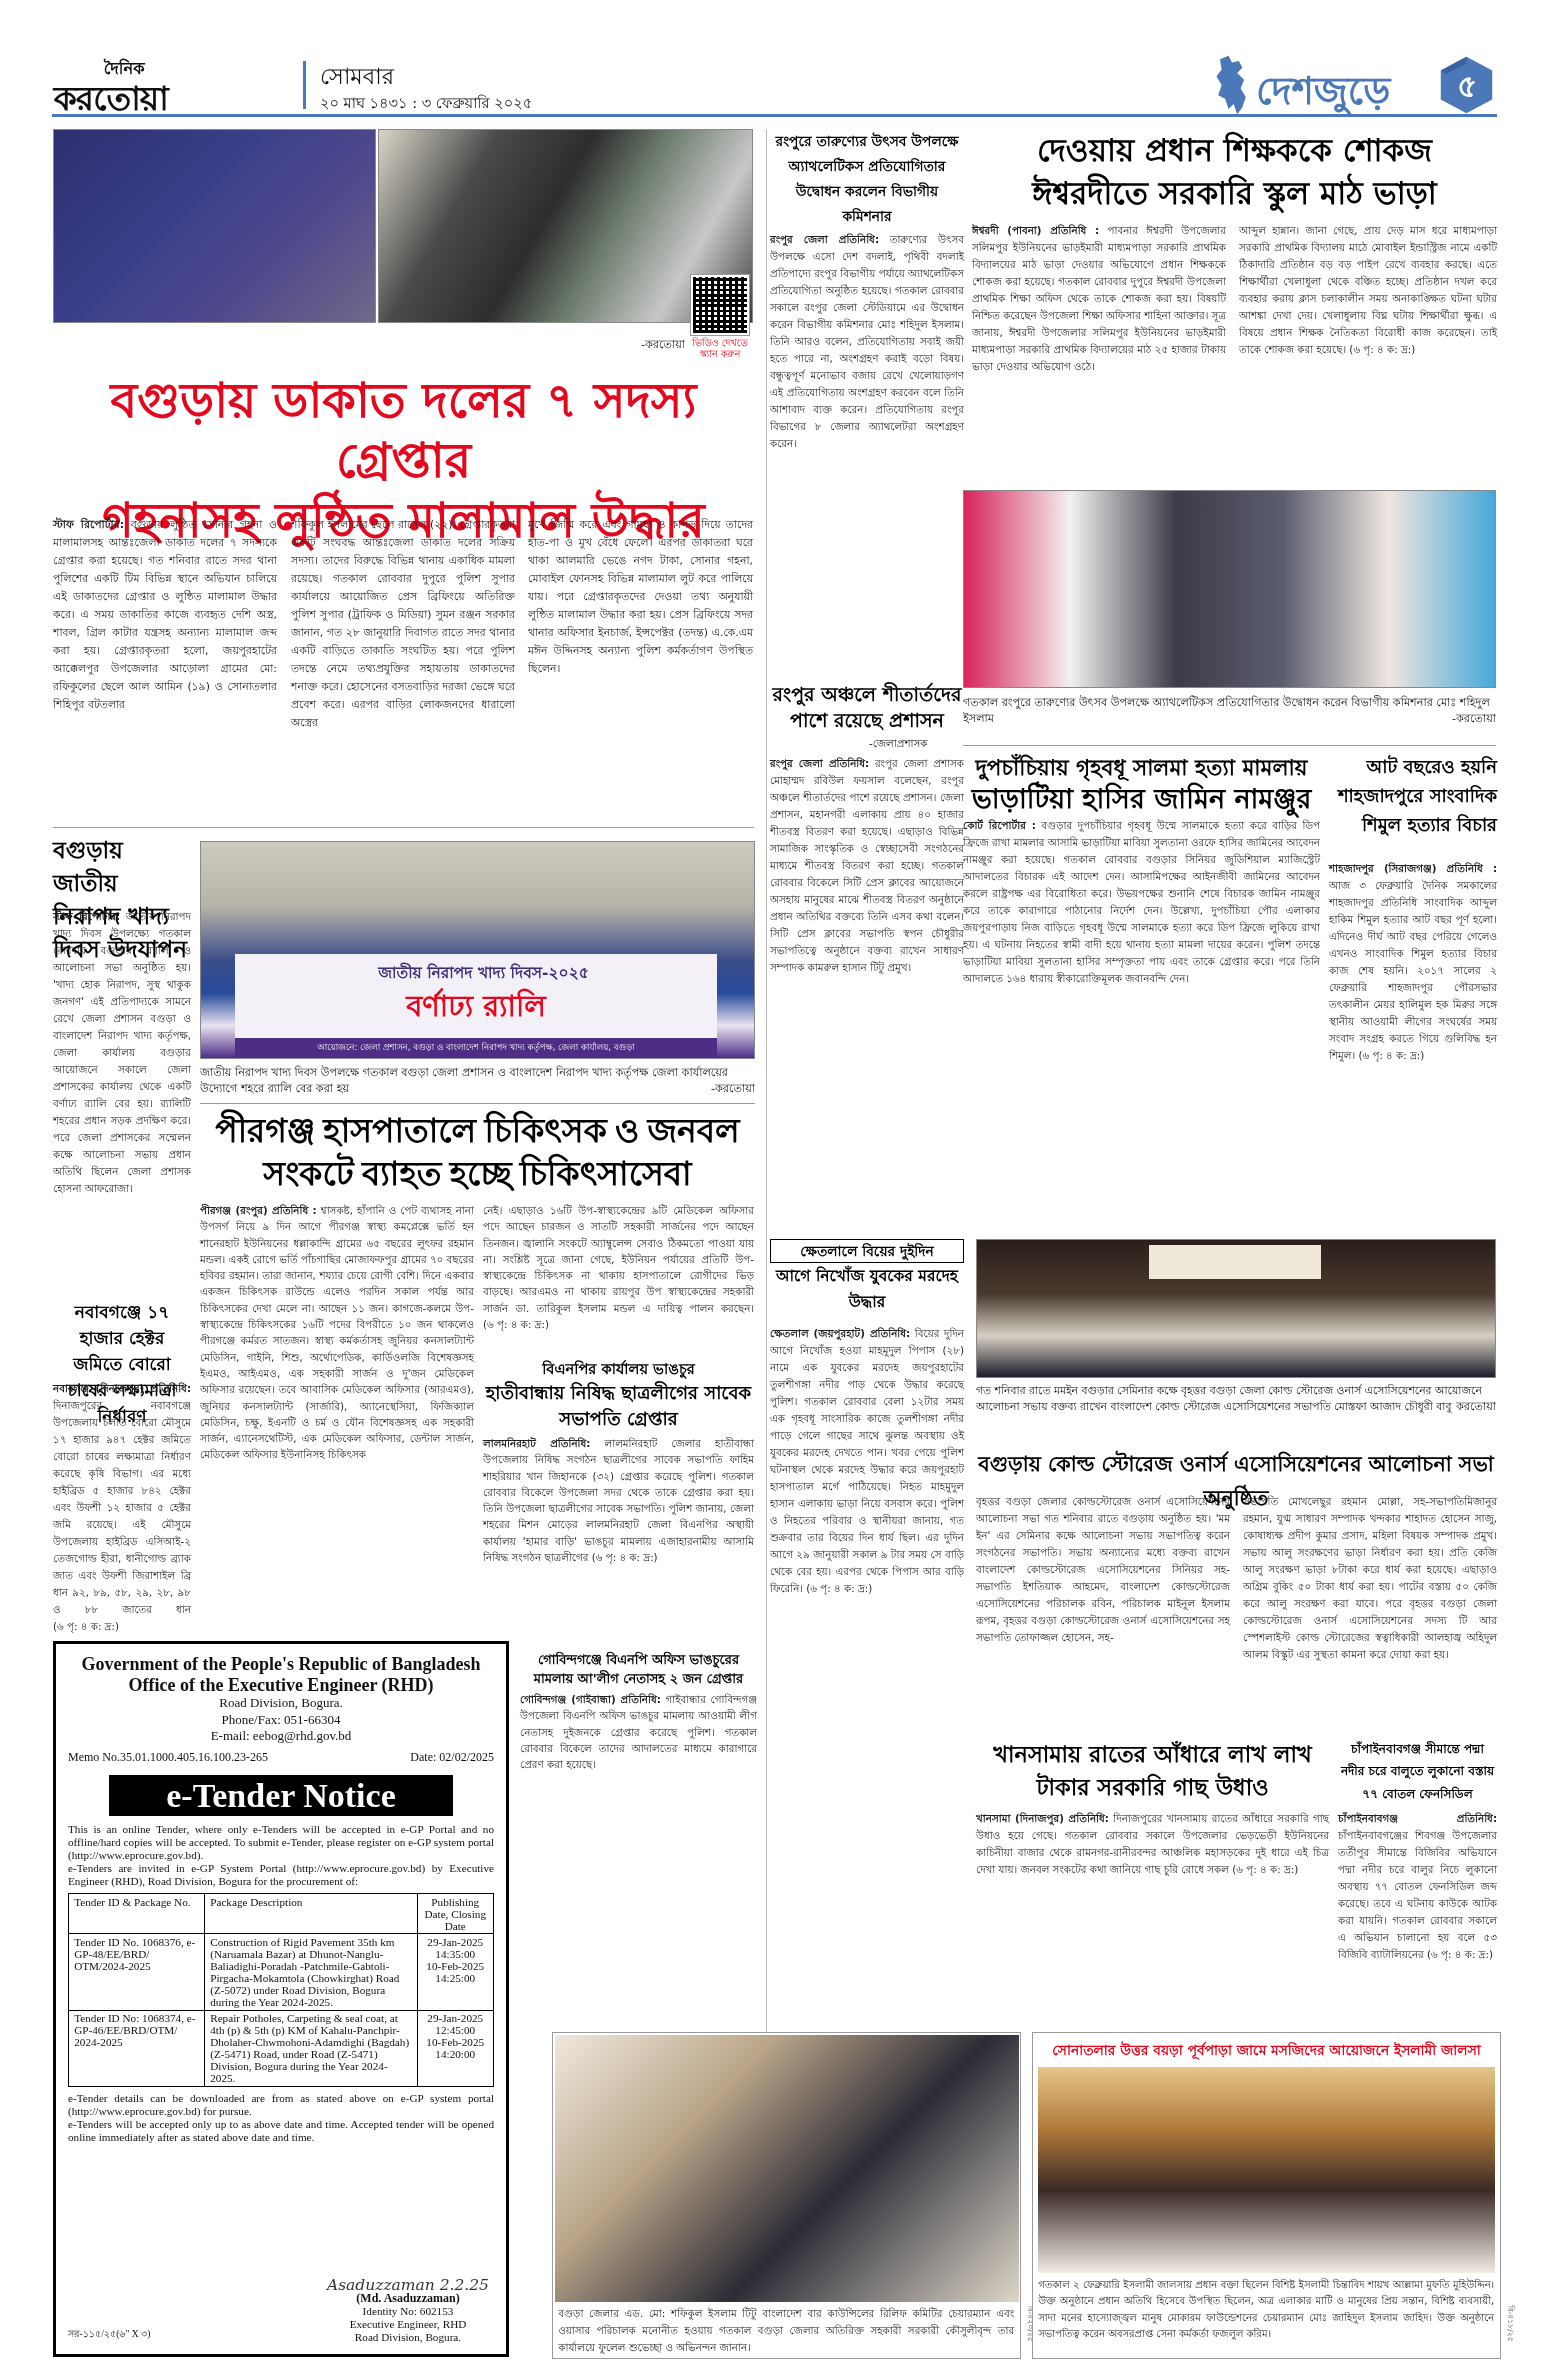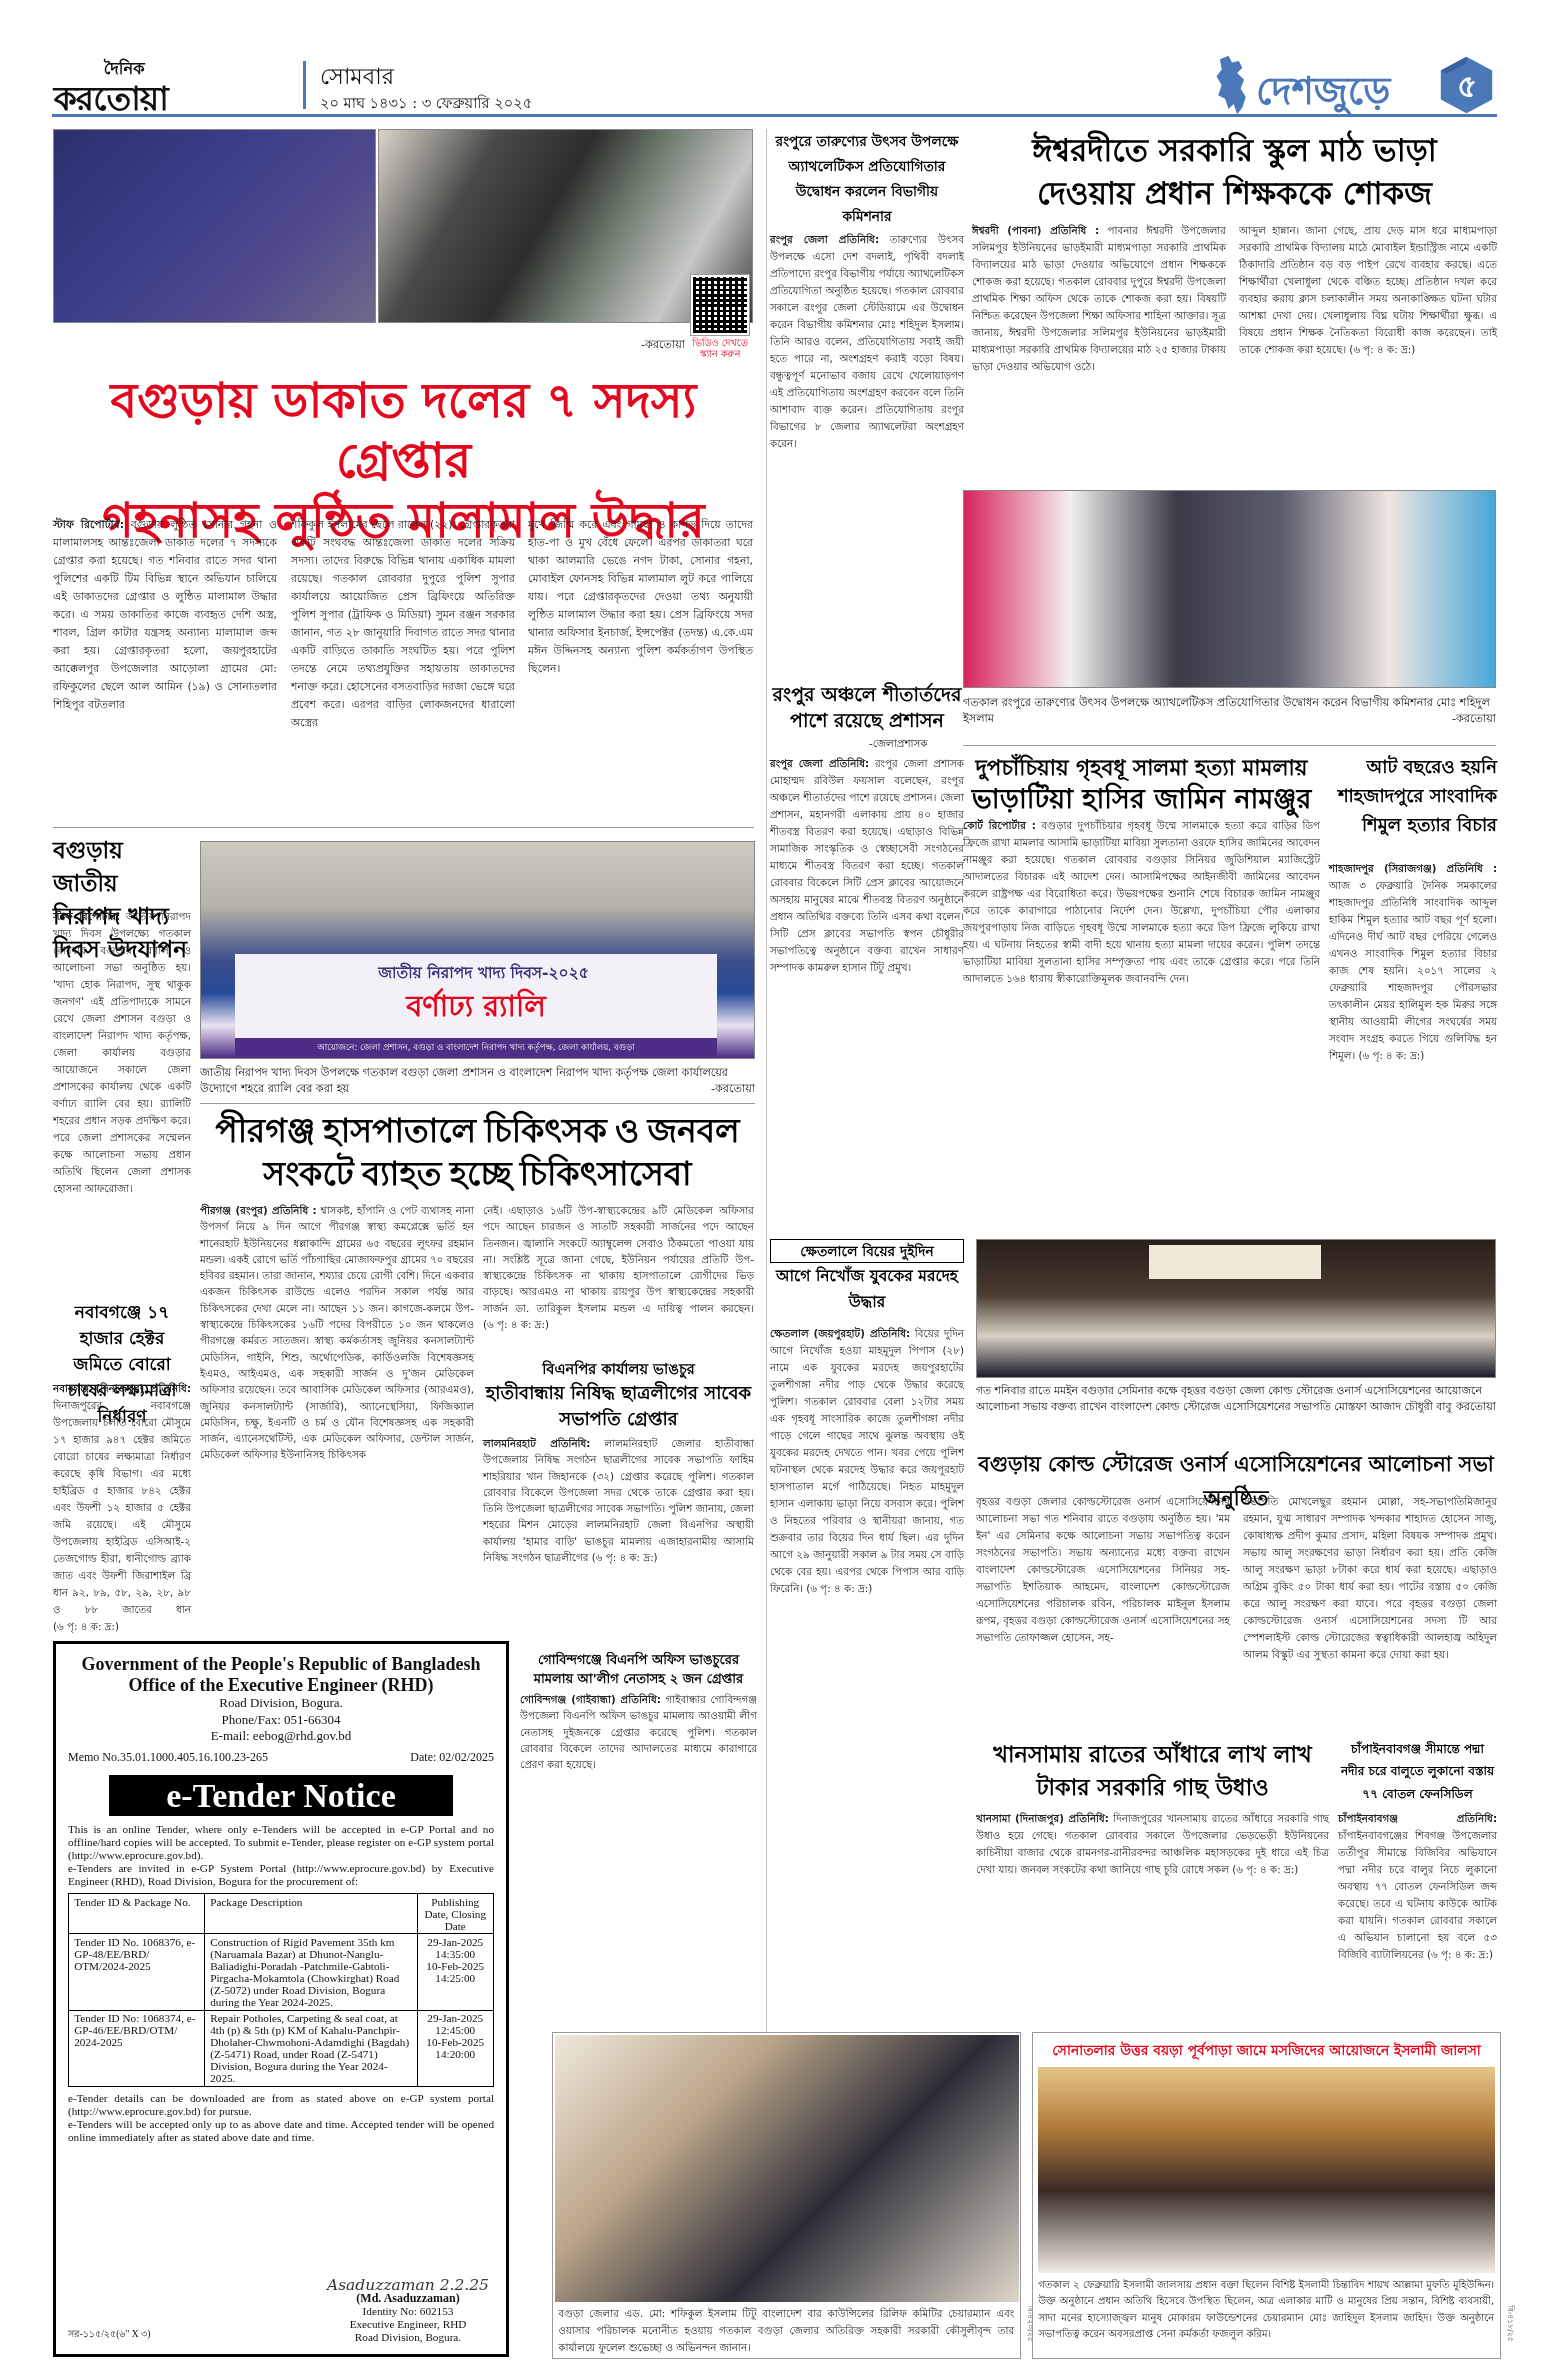--- a/index.html
+++ b/index.html
@@ -216,22 +216,22 @@
 </div>
 
 <div class="abs hl" style="left:770px;top:681px;width:194px;font-size:19px;line-height:26px;">রংপুর অঞ্চলে শীতার্তদের পাশে রয়েছে প্রশাসন</div>
 <div class="abs" style="left:869px;top:736px;font-size:10.3px;">-জেলাপ্রশাসক</div>
 <div class="abs body-text" style="left:770px;top:755px;width:194px;font-size:10.3px;line-height:17px;">
   <span class="byline">রংপুর জেলা প্রতিনিধি:</span>
   <span>রংপুর জেলা প্রশাসক মোহাম্মদ রবিউল ফয়সাল বলেছেন, রংপুর অঞ্চলে শীতার্তদের পাশে রয়েছে প্রশাসন। জেলা প্রশাসন, মহানগরী এলাকায় প্রায় ৪০ হাজার শীতবস্ত্র বিতরণ করা হয়েছে। এছাড়াও বিভিন্ন সামাজিক সাংস্কৃতিক ও স্বেচ্ছাসেবী সংগঠনের মাধ্যমে শীতবস্ত্র বিতরণ করা হচ্ছে। গতকাল রোববার বিকেলে সিটি প্রেস ক্লাবের আয়োজনে অসহায় মানুষের মাঝে শীতবস্ত্র বিতরণ অনুষ্ঠানে প্রধান অতিথির বক্তব্যে তিনি এসব কথা বলেন। সিটি প্রেস ক্লাবের সভাপতি স্বপন চৌধুরীর সভাপতিত্বে অনুষ্ঠানে বক্তব্য রাখেন সাধারণ সম্পাদক কামরুল হাসান টিটু প্রমুখ।</span>
 </div>
 
 <div class="abs hl" style="left:972px;top:129px;width:525px;">
+  <div style="font-size:31px;line-height:43px;">দেওয়ায় প্রধান শিক্ষককে শোকজ</div>
   <div style="font-size:31px;line-height:43px;">ঈশ্বরদীতে সরকারি স্কুল মাঠ ভাড়া</div>
-  <div style="font-size:31px;line-height:43px;">দেওয়ায় প্রধান শিক্ষককে শোকজ</div>
 </div>
 <div class="abs body-text" style="left:972px;top:222px;width:254px;font-size:10.3px;line-height:17px;">
   <span class="byline">ঈশ্বরদী (পাবনা) প্রতিনিধি :</span>
   <span>পাবনার ঈশ্বরদী উপজেলার সলিমপুর ইউনিয়নের ভাড়ইমারী মাধ্যমপাড়া সরকারি প্রাথমিক বিদ্যালয়ের মাঠ ভাড়া দেওয়ার অভিযোগে প্রধান শিক্ষককে শোকজ করা হয়েছে। গতকাল রোববার দুপুরে ঈশ্বরদী উপজেলা প্রাথমিক শিক্ষা অফিস থেকে তাকে শোকজ করা হয়। বিষয়টি নিশ্চিত করেছেন উপজেলা শিক্ষা অফিসার শাহিনা আক্তার। সূত্র জানায়, ঈশ্বরদী উপজেলার সলিমপুর ইউনিয়নের ভাড়ইমারী মাধ্যমপাড়া সরকারি প্রাথমিক বিদ্যালয়ের মাঠ ২৫ হাজার টাকায় ভাড়া দেওয়ার অভিযোগ ওঠে।</span>
 </div>
 <div class="abs body-text" style="left:1239px;top:222px;width:258px;font-size:10.3px;line-height:17px;">
   <span>আব্দুল হান্নান। জানা গেছে, প্রায় দেড় মাস ধরে মাধ্যমপাড়া সরকারি প্রাথমিক বিদ্যালয় মাঠে মোবাইল ইন্ডাস্ট্রিজ নামে একটি ঠিকাদারি প্রতিষ্ঠান বড় বড় পাইপ রেখে ব্যবহার করছে। এতে শিক্ষার্থীরা খেলাধুলা থেকে বঞ্চিত হচ্ছে। প্রতিষ্ঠান দখল করে ব্যবহার করায় ক্লাস চলাকালীন সময় অনাকাঙ্ক্ষিত ঘটনা ঘটার আশঙ্কা দেখা দেয়। খেলাধুলায় বিঘ্ন ঘটায় শিক্ষার্থীরা ক্ষুব্ধ। এ বিষয়ে প্রধান শিক্ষক নৈতিকতা বিরোধী কাজ করেছেন। তাই তাকে শোকজ করা হয়েছে।</span>
   <span class="jump">(৬ পৃ: ৪ ক: দ্র:)</span>
 </div>
 

